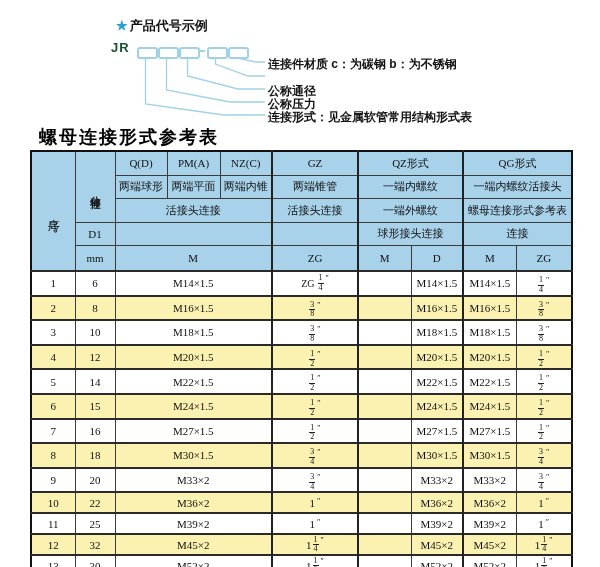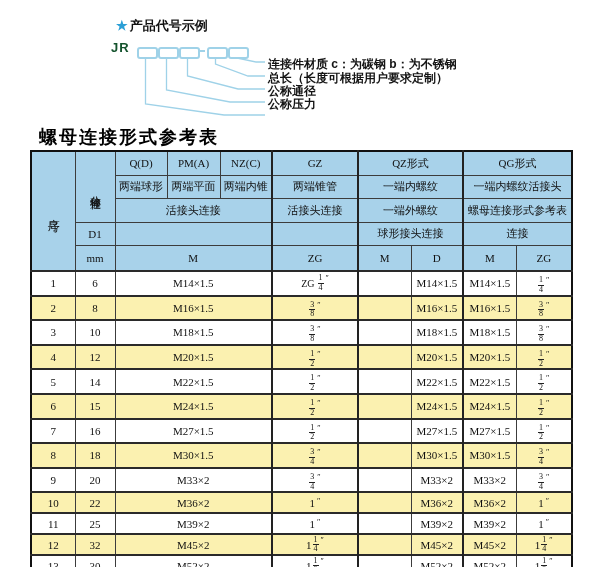--- a/index.html
+++ b/index.html
@@ -62,23 +62,23 @@
 
     <svg id="lines-svg" viewBox="0 0 600 125">
       <polyline points="236.5,57 236.5,58 256,62 265,62" fill="none" stroke="#9fd2e8" stroke-width="1.3"></polyline>
       <polyline points="215.5,57 215.5,64 248,76 265,76" fill="none" stroke="#9fd2e8" stroke-width="1.3"></polyline>
       <polyline points="187.5,57 187.5,76 238,89 265,89" fill="none" stroke="#9fd2e8" stroke-width="1.3"></polyline>
       <polyline points="166.5,57 166.5,90 230,102 265,102" fill="none" stroke="#9fd2e8" stroke-width="1.3"></polyline>
       <polyline points="145.5,57 145.5,104 224,115 265,115" fill="none" stroke="#9fd2e8" stroke-width="1.3"></polyline>
     </svg>
 
     <div class="dlabel" style="top:56px">连接件材质  c：为碳钢  b：为不锈钢</div>
-    <div class="dlabel" style="top:70px">总长（长度可根据用户要求定制）</div>
     <div class="dlabel" style="top:83px">公称通径</div>
     <div class="dlabel" style="top:96px">公称压力</div>
+    <div class="dlabel" style="top:109px">连接形式：见金属软管常用结构形式表</div>
   </div>
 
   <div class="tbl-title">螺母连接形式参考表</div>
 
   <table id="reftable">
     <colgroup>
       <col style="width:44px">
         <col style="width:40px">
         <col style="width:52px">
         <col style="width:53px">

